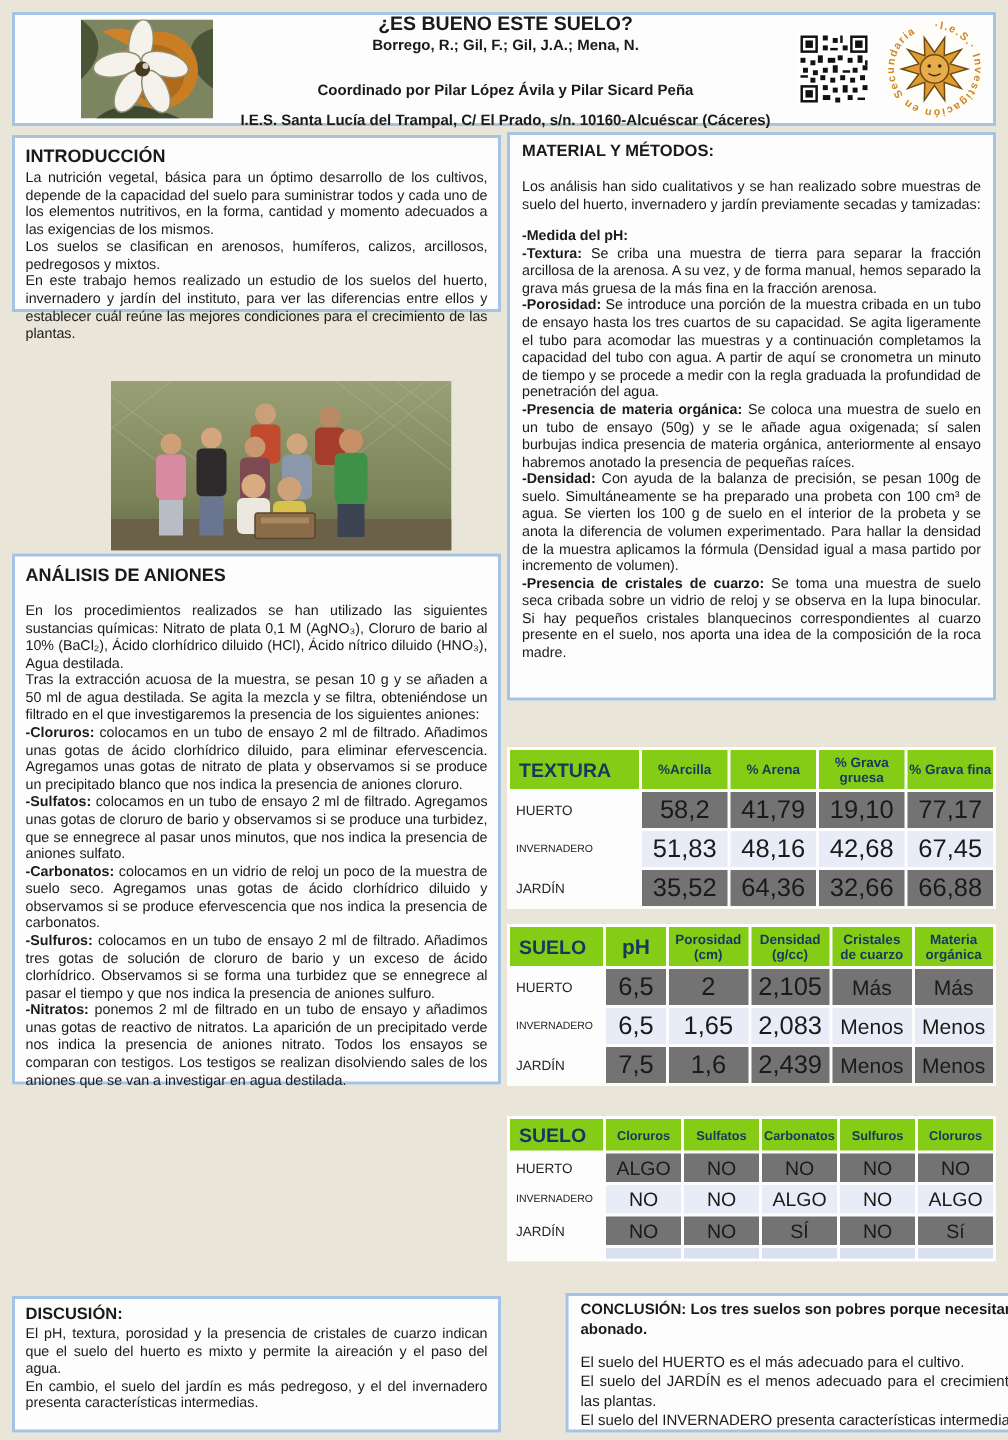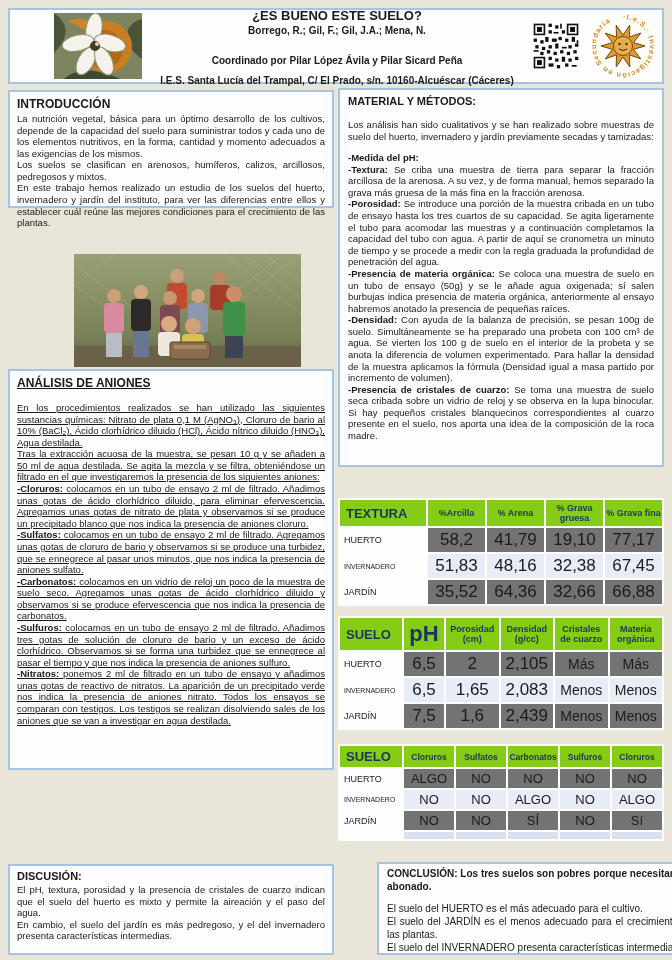--- a/index.html
+++ b/index.html
@@ -20,40 +20,40 @@
   .sunlogo { width:70px; height:70px; flex:0 0 auto; margin-right:4px; }
 
   
   .sec-title { font-size:12px; font-weight:bold; margin-bottom:2px; }
   .body-text { font-size:9.5px; line-height:1.22; text-align:justify; }
   .body-text p { margin:0; }
   .gap { height:10px; }
 
   .intro-box { left:8px; top:90px; width:326px; height:118px; padding:5px 7px; }
   .photo-wrap { position:absolute; left:74px; top:254px; width:227px; height:113px; }
-  .analisis-box { left:8px; top:369px; width:326px; height:401px; padding:5px 7px;text-decoration:underline; }
+  .analisis-box { left:8px; top:369px; width:326px; height:354px; padding:5px 7px; }
   .discusion-box { left:8px; top:864px; width:326px; height:91px; padding:4px 7px; }
   .material-box { left:338px; top:88px; width:326px; height:379px; padding:5px 8px; }
   .conclusion-box { left:338px; top:862px; width:326px; height:93px; padding:4px 8px;margin-left:39px; }
 
   .discusion-box .sec-title, .material-box .sec-title { font-size:11px; }
   .conclusion-lead { font-size:10px; font-weight:bold; line-height:1.25; }
   .conclusion-lines { margin-top:9px; font-size:10px; line-height:1.3; text-align:justify; }
 
   
   .resultados-label { left:406px; top:500px; width:100px; height:21px; display:flex;
     align-items:center; justify-content:center; font-size:12px; font-weight:bold; }
 
   
   .rtable { position:absolute; width:326px; border-collapse:separate; border-spacing:2px;
     background:#fdfdfd; table-layout:fixed; }
   .rtable th { background:#84cc16; color:#17375e; font-weight:bold; font-size:9px;
     white-space:pre-line; text-align:center; vertical-align:middle; padding:3px 1px; }
   .rtable th.corner { font-size:13px; text-align:left; padding-left:6px; }
-  .rtable th.big { font-size:22px;margin-top:20px; }
+  .rtable th.big { font-size:14px;margin-top:20px; }
   .rtable td { text-align:center; vertical-align:middle; padding:2px 1px; }
   .rtable td.rowlabel { background:#fdfdfd; font-size:9px; color:#222; text-align:left; padding-left:4px; }
   .rtable td.rowlabel.small { font-size:7px; }
   .rtable tr.r1 td.val { background:#737373; }
   .rtable tr.r2 td.val { background:#e8ecf6; }
   .rtable td.val { font-size:17px; color:#1a1a1a; }
   .rtable td.val.word { font-size:14px; }
   .t3 td.val { font-size:13px; }
   .t3 th { font-size:8.5px; }
   .t3 td.strip { background:#d9e0ef; height:7px; padding:0; }
@@ -282,21 +282,21 @@
       <td class="rowlabel">HUERTO</td>
       <td class="val">58,2</td>
       <td class="val">41,79</td>
       <td class="val">19,10</td>
       <td class="val">77,17</td>
     </tr>
     <tr class="r2">
       <td class="rowlabel small">INVERNADERO</td>
       <td class="val">51,83</td>
       <td class="val">48,16</td>
-      <td class="val">32,38</td>
+      <td class="val">42,68</td>
       <td class="val">67,45</td>
     </tr>
     <tr class="r1">
       <td class="rowlabel">JARDÍN</td>
       <td class="val">35,52</td>
       <td class="val">64,36</td>
       <td class="val">32,66</td>
       <td class="val">66,88</td>
     </tr>
   </tbody>

